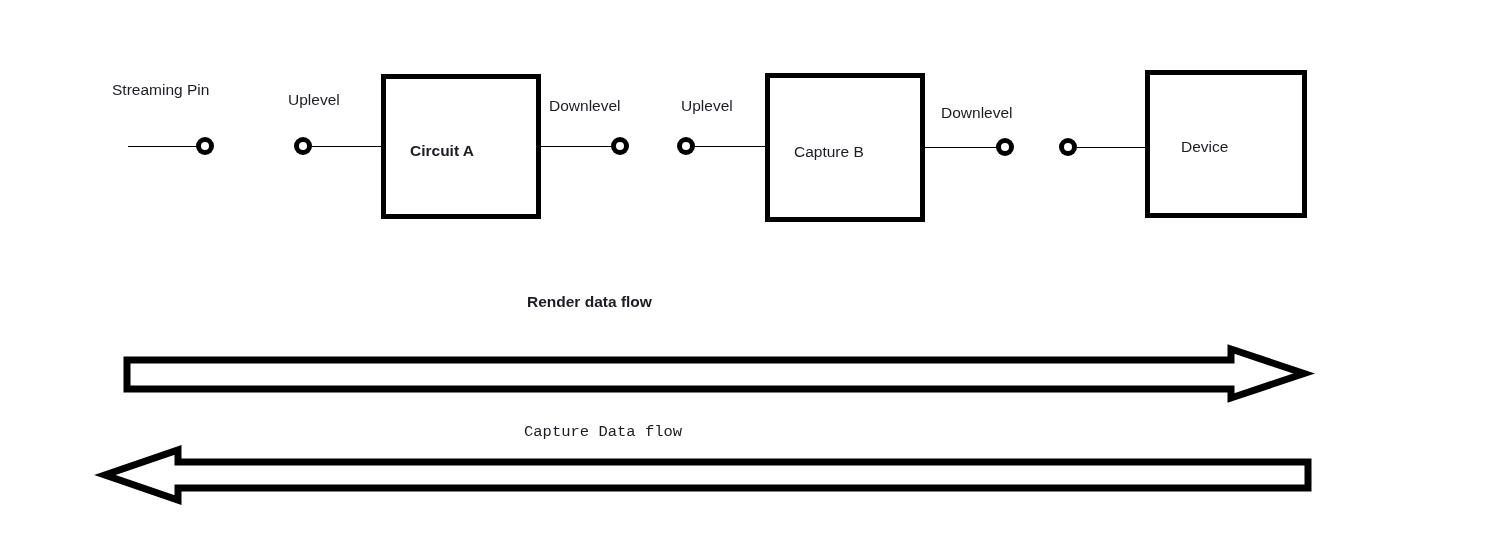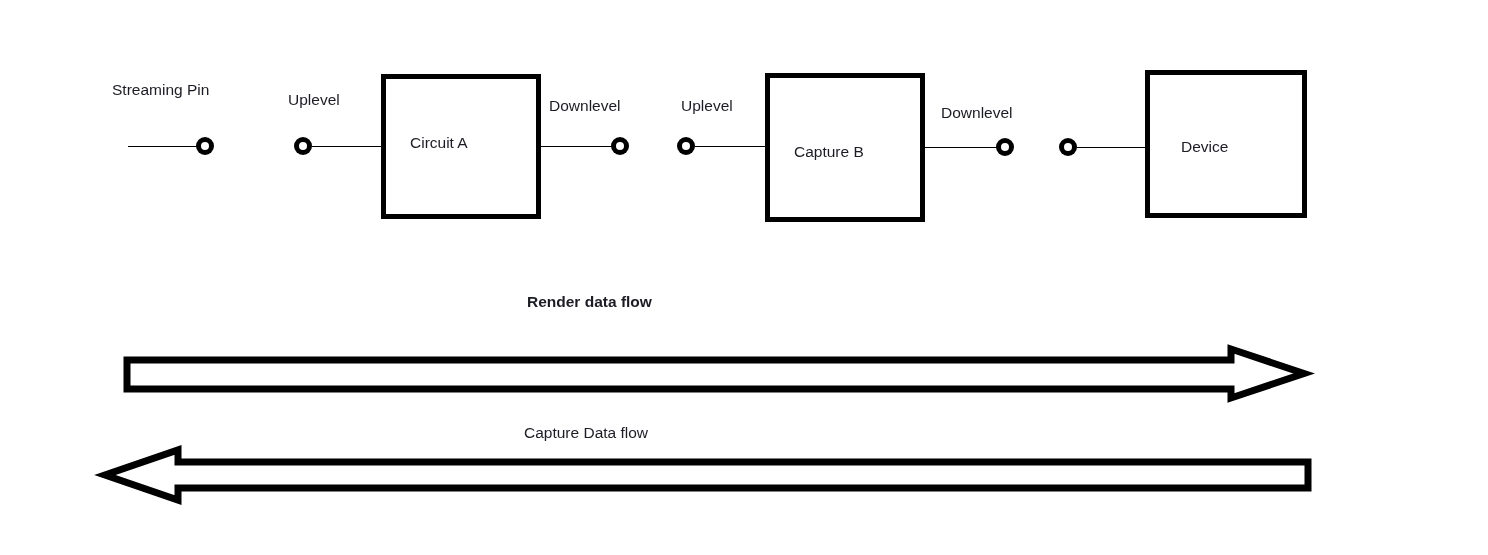--- a/index.html
+++ b/index.html
@@ -80,21 +80,21 @@
 
   <div class="label" style="left:112px; top:82px;">Streaming Pin</div>
   <div class="wire" style="left:128px; top:146px; width:78px;"></div>
   <div class="port" style="left:196px; top:137px;"></div>
 
   <div class="label" style="left:288px; top:92px;">Uplevel</div>
   <div class="port" style="left:294px; top:137px;"></div>
   <div class="wire" style="left:312px; top:146px; width:72px;"></div>
 
   <div class="box" style="left:381px; top:74px; width:160px; height:145px;">
-    <div class="box-label" style="left:24px; top:56px;">Circuit A</div>
+    <div class="box-label" style="left:24px; top:64px;font-weight:bold;">Circuit A</div>
   </div>
 
   <div class="label" style="left:549px; top:98px;">Downlevel</div>
   <div class="wire" style="left:541px; top:146px; width:72px;"></div>
   <div class="port" style="left:611px; top:137px;"></div>
 
   <div class="label" style="left:681px; top:98px;">Uplevel</div>
   <div class="port" style="left:677px; top:137px;"></div>
   <div class="wire" style="left:695px; top:146px; width:72px;"></div>
 
@@ -115,15 +115,15 @@
 
   <div class="label" style="left:527px; top:294px;font-weight:bold;">Render data flow</div>
 
   <svg class="flow-svg" width="1488" height="555" viewBox="0 0 1488 555">
 
     <polygon points="127,360 1231,360 1231,349 1304,373.5 1231,398 1231,389 127,389" fill="none" stroke="#000000" stroke-width="7" stroke-linejoin="miter"></polygon>
 
     <polygon points="1308,462 178,462 178,450 105,475 178,500 178,488 1308,488" fill="none" stroke="#000000" stroke-width="7" stroke-linejoin="miter"></polygon>
   </svg>
 
-  <div class="label" style="left:524px; top:425px;">Capture Data flow</div>
+  <div class="label" style="left:524px; top:425px;font-family:Liberation Mono, monospace;">Capture Data flow</div>
 
 </div>
 
 </body></html>

